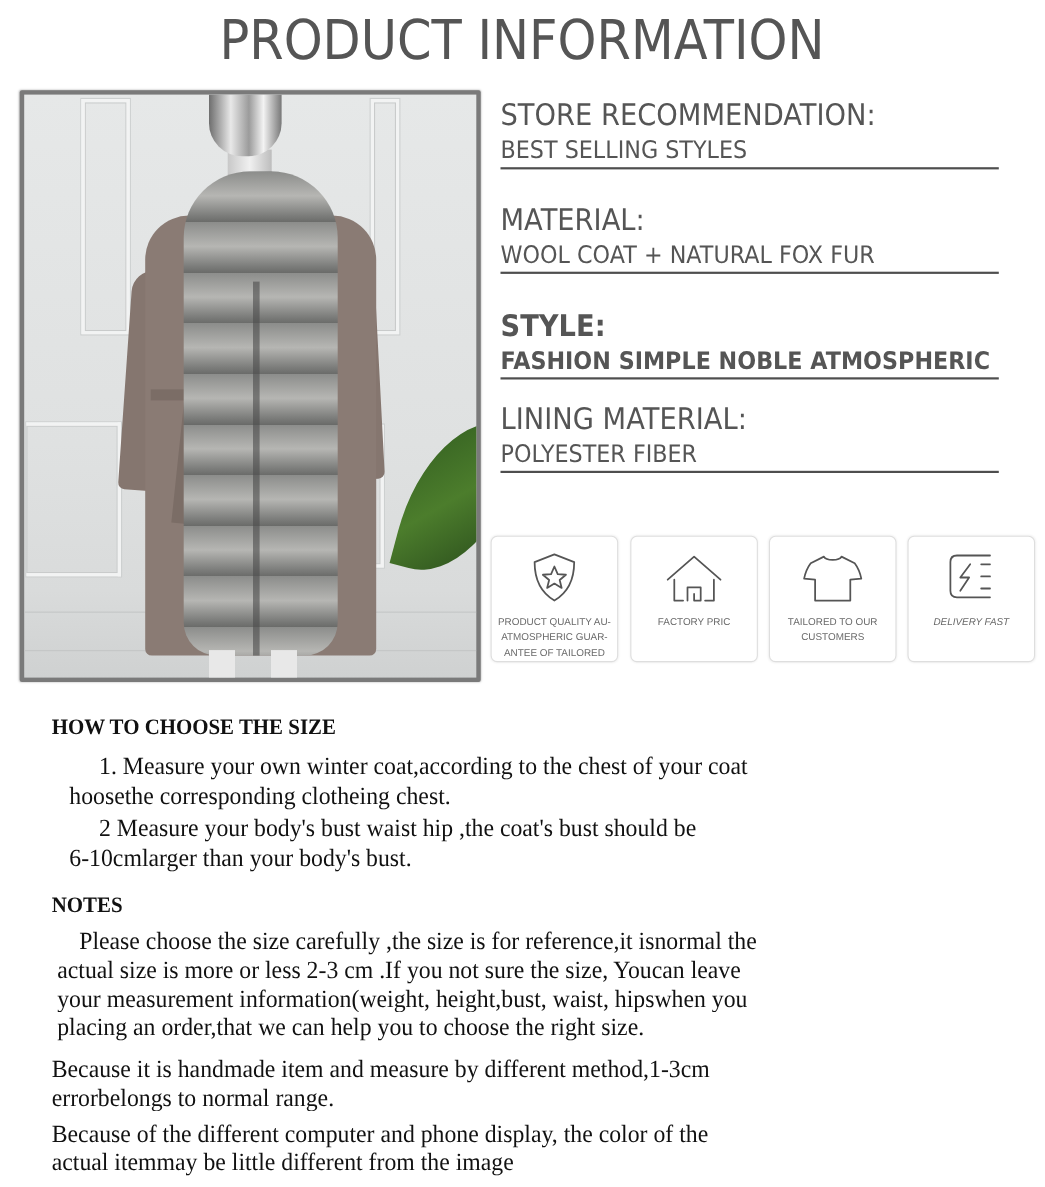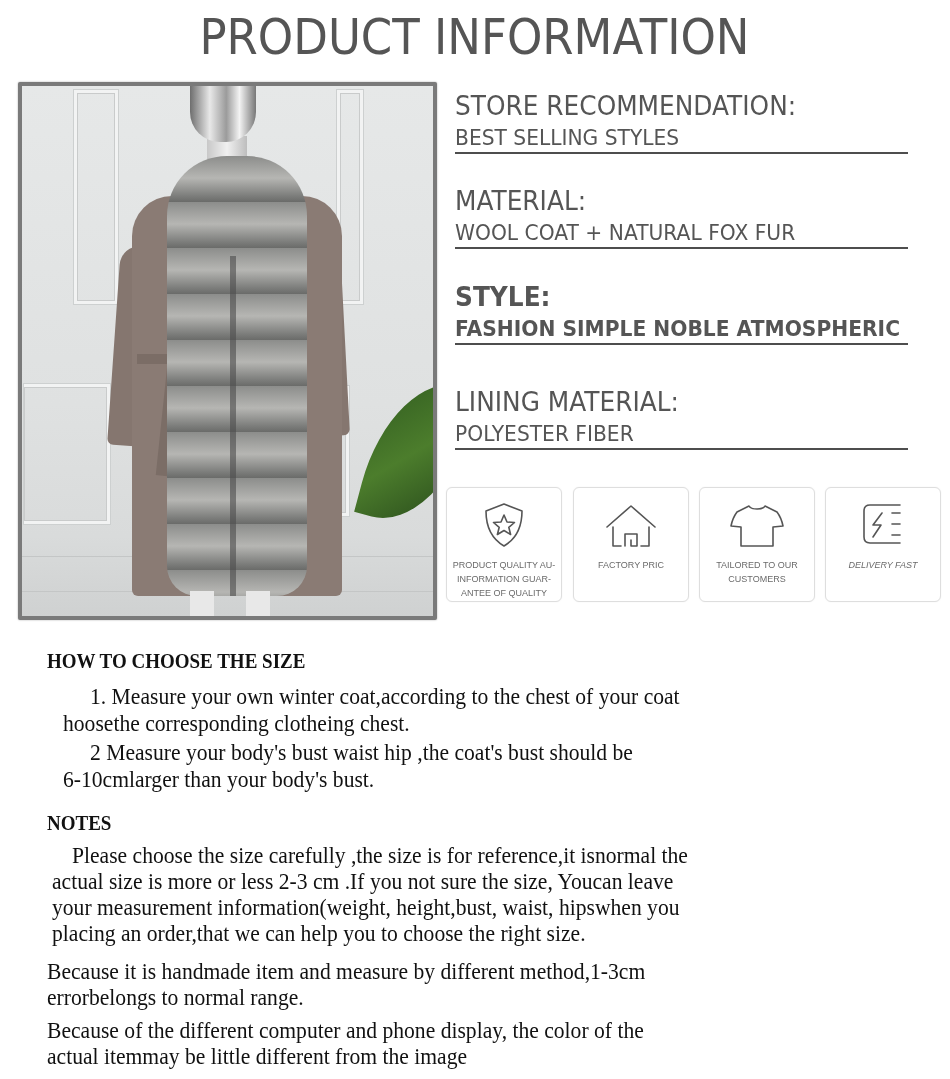--- a/index.html
+++ b/index.html
@@ -138,38 +138,38 @@
 <div class="info-block" style="top:185px;">
   <div class="info-label">MATERIAL:</div>
   <div class="info-value">WOOL COAT + NATURAL FOX FUR</div>
   <div class="info-rule"></div>
 </div>
 <div class="info-block" style="top:281px;font-weight:bold;">
   <div class="info-label">STYLE:</div>
   <div class="info-value">FASHION SIMPLE NOBLE ATMOSPHERIC</div>
   <div class="info-rule"></div>
 </div>
-<div class="info-block" style="top:386px;">
+<div class="info-block" style="top:366px;">
   <div class="info-label">LINING MATERIAL:</div>
   <div class="info-value">POLYESTER FIBER</div>
   <div class="info-rule"></div>
 </div>
 
 <div class="feature-row">
   <div class="feature-card" style="left:0;">
     <div class="feature-icon">
       <svg width="50" height="50" viewBox="0 0 50 50" fill="none" stroke="#555" stroke-width="1.6" stroke-linejoin="round">
         <path d="M25 4 L43 11 C43 28 37 39 25 46 C13 39 7 28 7 11 Z"></path>
         <path d="M25 15 L28 22 L35.5 22.5 L29.8 27.3 L31.6 34.5 L25 30.5 L18.4 34.5 L20.2 27.3 L14.5 22.5 L22 22 Z"></path>
       </svg>
     </div>
     <div class="feature-label">
       <div>PRODUCT QUALITY AU-</div>
-      <div>INFORMATION  GUAR-</div>
-      <div>ANTEE OF QUALITY</div>
+      <div>ATMOSPHERIC  GUAR-</div>
+      <div>ANTEE OF TAILORED</div>
     </div>
   </div>
   <div class="feature-card" style="left:127px;">
     <div class="feature-icon">
       <svg width="56" height="50" viewBox="0 0 56 50" fill="none" stroke="#555" stroke-width="1.6" stroke-linejoin="round" stroke-linecap="round">
         <path d="M4 27 L28 6 L52 27"></path>
         <path d="M10 27 L10 46 L18 46"></path>
         <path d="M46 27 L46 46 L38 46"></path>
         <path d="M22 46 L22 34 L34 34 L34 46 L28 46 L28 40"></path>
       </svg>

